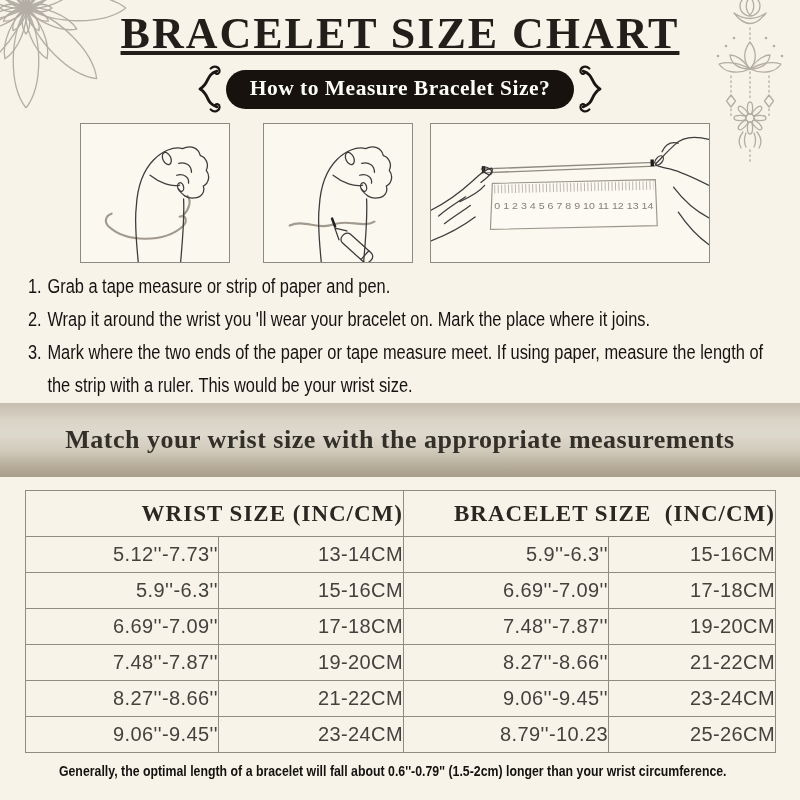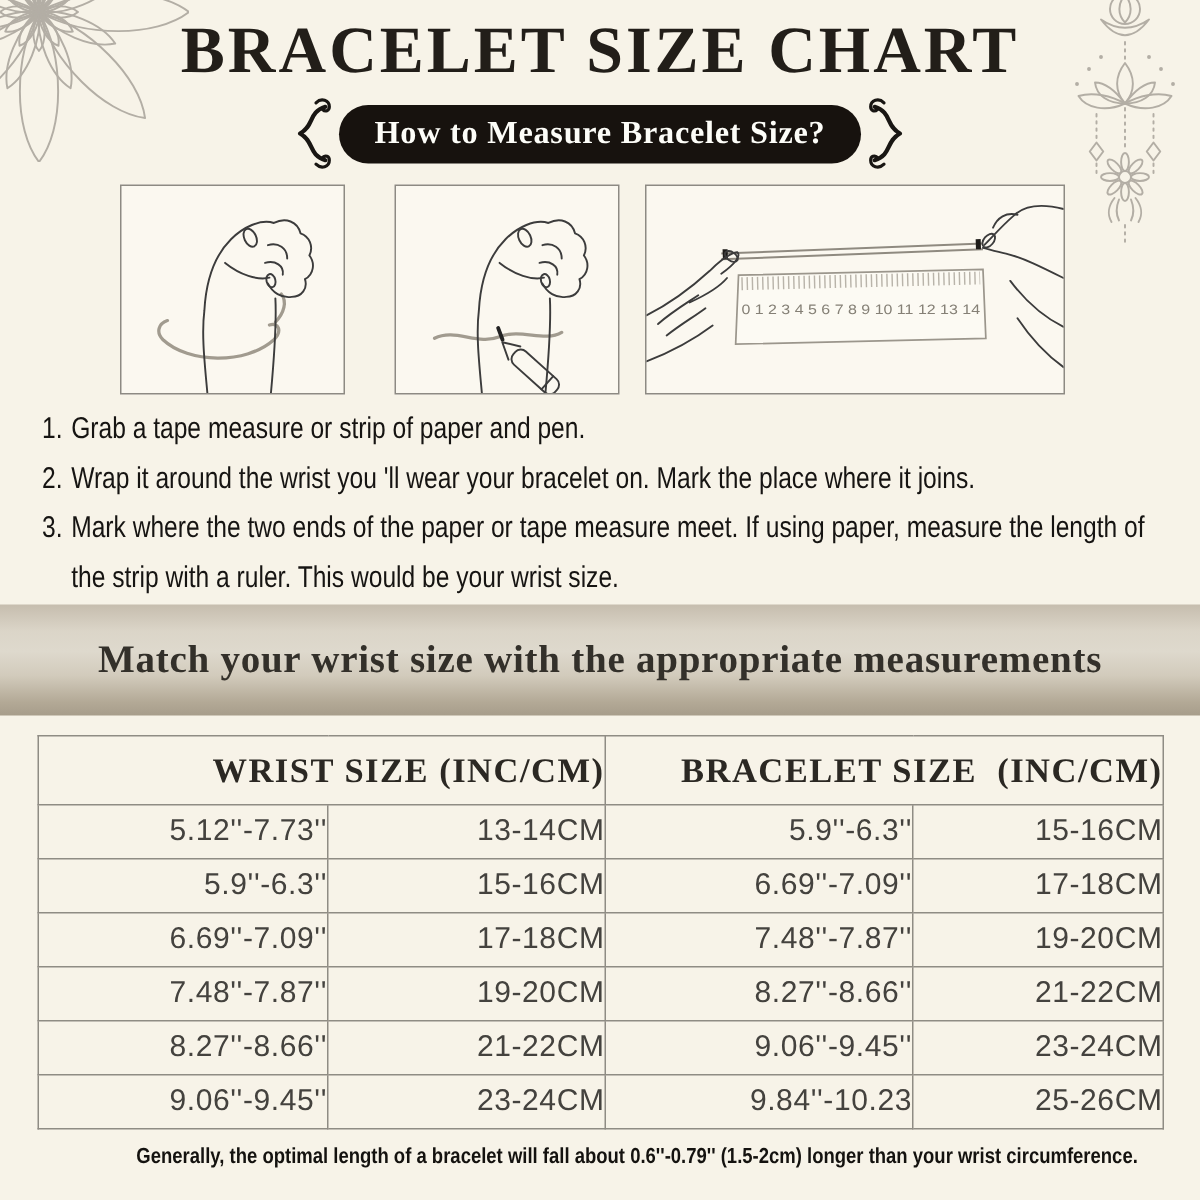--- a/index.html
+++ b/index.html
@@ -11,21 +11,21 @@
   *{margin:0;padding:0;box-sizing:border-box;}
   html,body{width:800px;height:800px;}
   body{font-family:"Liberation Sans","DejaVu Sans",sans-serif;background:var(--page_bg,#f7f3e8);}
   .stage{position:relative;width:800px;height:800px;overflow:hidden;background:var(--page_bg,#f7f3e8);}
 
   .mandala{position:absolute;left:-74px;top:-92px;width:200px;height:200px;}
   .lotus{position:absolute;left:704px;top:0;width:92px;height:168px;}
 
   .page-title{position:absolute;top:8px;left:0;width:100%;text-align:center;
     font-family:"Liberation Serif","DejaVu Serif",serif;font-weight:bold;font-size:44px;
-    letter-spacing:2px;color:var(--ink,#221e19);}
+    letter-spacing:2px;color:var(--ink,#221e19);text-decoration:underline;}
 
   .pill-row{position:absolute;top:66px;left:0;width:100%;height:46px;
     display:flex;align-items:center;justify-content:center;gap:2px;}
   .pill{background:var(--pill_bg,#17120e);color:var(--pill_text,#fdfdf8);
     font-family:"Liberation Serif","DejaVu Serif",serif;font-weight:bold;font-size:21.5px;
     letter-spacing:.5px;padding:6px 24px 8px;border-radius:21px;}
   .squiggle{width:32px;height:48px;}
   .squiggle.flip{transform:scaleX(-1);}
 
   .illu{position:absolute;top:123px;height:140px;border:1px solid #8d8a83;background:#fbf8f0;}
@@ -47,21 +47,21 @@
     line-height:34px;color:var(--banner_text,#33302a);letter-spacing:.5px;}
 
   table.size{position:absolute;top:490px;left:25px;width:750px;border-collapse:collapse;
     table-layout:fixed;}
   table.size th,table.size td{border:1px solid var(--table_border,#8f8c84);text-align:right;
     vertical-align:middle;}
   table.size th{height:46px;font-family:"Liberation Serif","DejaVu Serif",serif;font-weight:bold;
     font-size:23px;letter-spacing:1px;color:#2b2823;}
   table.size td{height:36px;font-size:20px;letter-spacing:.4px;color:var(--cell_text,#44423e);}
 
-  .footer-wrap{position:absolute;top:762px;left:0;width:726px;text-align:center;padding-left:32px;}
+  .footer-wrap{position:absolute;top:762px;left:0;width:726px;text-align:center;}
   .footer-note{display:inline-block;white-space:nowrap;transform:scaleX(.85);
     transform-origin:center;font-size:14.5px;font-weight:bold;color:#14120f;letter-spacing:0;}
 
   .sk{stroke:var(--sketch,#3c3c3c);fill:none;stroke-width:1.3;stroke-linecap:round;stroke-linejoin:round;}
   .gry{stroke:var(--string_gray,#a19b8f);fill:none;stroke-width:2.2;stroke-linecap:round;}
   .orn{stroke:var(--ornament,#b3aea5);fill:none;stroke-width:1.3;stroke-linecap:round;stroke-linejoin:round;}
   .orn-fill{fill:var(--ornament,#b3aea5);stroke:none;}
   .ink-path{stroke:#191613;fill:none;stroke-linecap:round;stroke-linejoin:round;}
 </style>
 </head>
@@ -356,21 +356,21 @@
       </tr>
       <tr>
         <td>8.27''-8.66''</td>
         <td>21-22CM</td>
         <td>9.06''-9.45''</td>
         <td>23-24CM</td>
       </tr>
       <tr>
         <td>9.06''-9.45''</td>
         <td>23-24CM</td>
-        <td>9.84''-10.23</td>
+        <td>8.79''-10.23</td>
         <td>25-26CM</td>
       </tr>
     </tbody>
   </table>
 
   <div class="footer-wrap">
     <span class="footer-note">Generally, the optimal length of a bracelet will fall about 0.6''-0.79'' (1.5-2cm) longer than your wrist circumference.</span>
   </div>
 
 </div>

